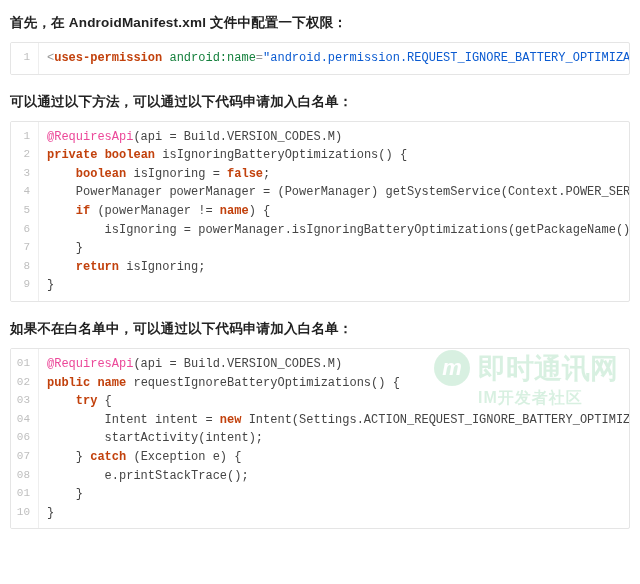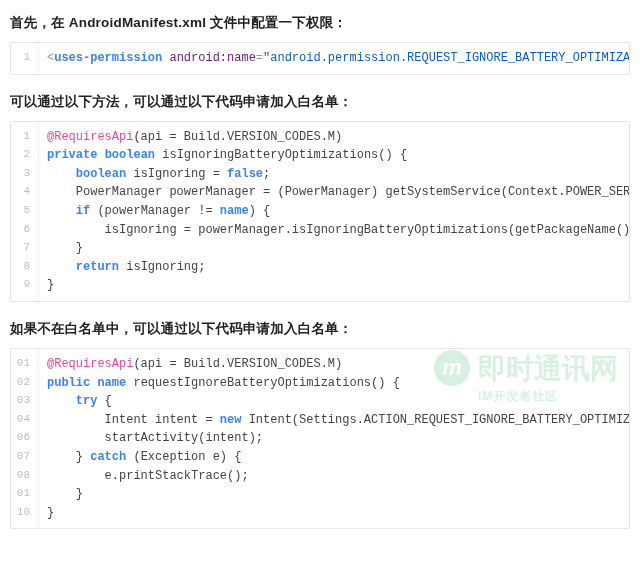--- a/index.html
+++ b/index.html
@@ -44,22 +44,22 @@
     flex: 1;
     padding: 0 8px;
     white-space: pre;
     font-family: Consolas, "Courier New", monospace;
     font-size: 12px;
     color: #444;
     overflow: hidden;
   }
   .row.first .ln, .row.first .code { padding-top: 6px; }
   .row.last .ln, .row.last .code { padding-bottom: 6px; }
-  .k  { color: #3b82f6; font-weight: 700; }                   
-  .a  { color: #701a75; }                      
+  .k  { color: #c2410c; font-weight: 700; }                   
+  .a  { color: #15803d; }                      
   .s  { color: #0b5bd1; }                   
   .p  { color: #999; }                       
   .anno{ color:#ec4899;}                       
 
   .watermark {
     position: absolute;
     right: 22px;
     top: 350px;
     opacity: 0.15;
     color: #00a03e;
@@ -73,21 +73,21 @@
   .wm-circle {
     width: 36px; height: 36px;
     border-radius: 50%;
     background: #00a03e;
     color: #fff;
     font-style: italic;
     font-size: 22px;
     line-height: 36px;
     text-align: center;
   }
-  .wm-text small { display:block; font-size:12px; letter-spacing:1px; color:#00a03e; font-weight:700;}
+  .wm-text small { display:block; font-size:16px; letter-spacing:1px; color:#00a03e; font-weight:700;}
 </style>
 </head>
 <body>
 
 <div class="heading">
   <span>首先，在 </span><b>AndroidManifest.xml</b><span> 文件中配置一下权限：</span>
 </div>
 <div class="codeblock">
     <div class="row first last">
       <div class="ln">1</div>

